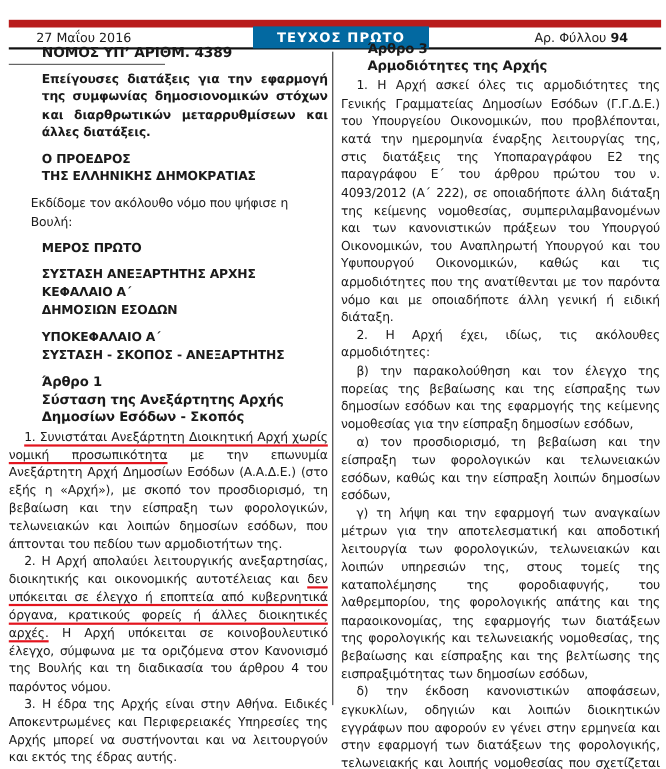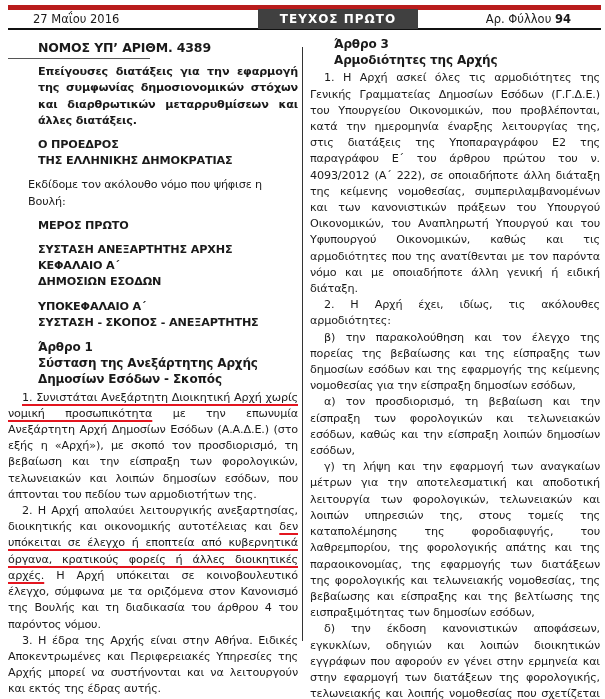--- a/index.html
+++ b/index.html
@@ -2,30 +2,30 @@
 <html><head>
 <meta charset="utf-8">
 <style>
   html, body { margin: 0; padding: 0; background: #ffffff; }
   body {
     width: 605px; height: 699px; overflow: hidden; position: relative;
     font-family: "DejaVu Sans", "Liberation Sans", sans-serif;
     color: #1a1a1a;
   }
   .page-header {
-    position: absolute; left: 8px; right: 4px; top: 5px; height: 18px;
-    border-top: 5px solid #b91c1c;
+    position: absolute; left: 8px; right: 4px; top: 18px; height: 18px;
+    border-top: 7px solid #b91c1c;
     border-bottom: 2px solid #111;
     font-size: 11.5px;
   }
   .hdr-date { position: absolute; left: 25px; top: 2px; }
   .hdr-issue {
     position: absolute; left: 222px; width: 160px; top: -1px; height: 20px;
-    background: #404040; color: #fff; text-align: center;
-    font-weight: bold; letter-spacing: 1px; font-size: 12px; line-height: 20px; margin-left: 28px;
+    background: #0369a1; color: #fff; text-align: center;
+    font-weight: bold; letter-spacing: 1px; font-size: 12px; line-height: 20px;
   }
   .hdr-sheet { position: absolute; right: 30px; top: 2px; }
   .hdr-sheet b { font-weight: bold; }
 
   .col {
     position: absolute; top: 40px; font-size: 11.2px; line-height: 16.2px;
     text-align: justify; letter-spacing: -0.15px;
   }
   .col-left { left: 8px; width: 290px; }
   .col-right { left: 310px; width: 290px; top: 36px; }

